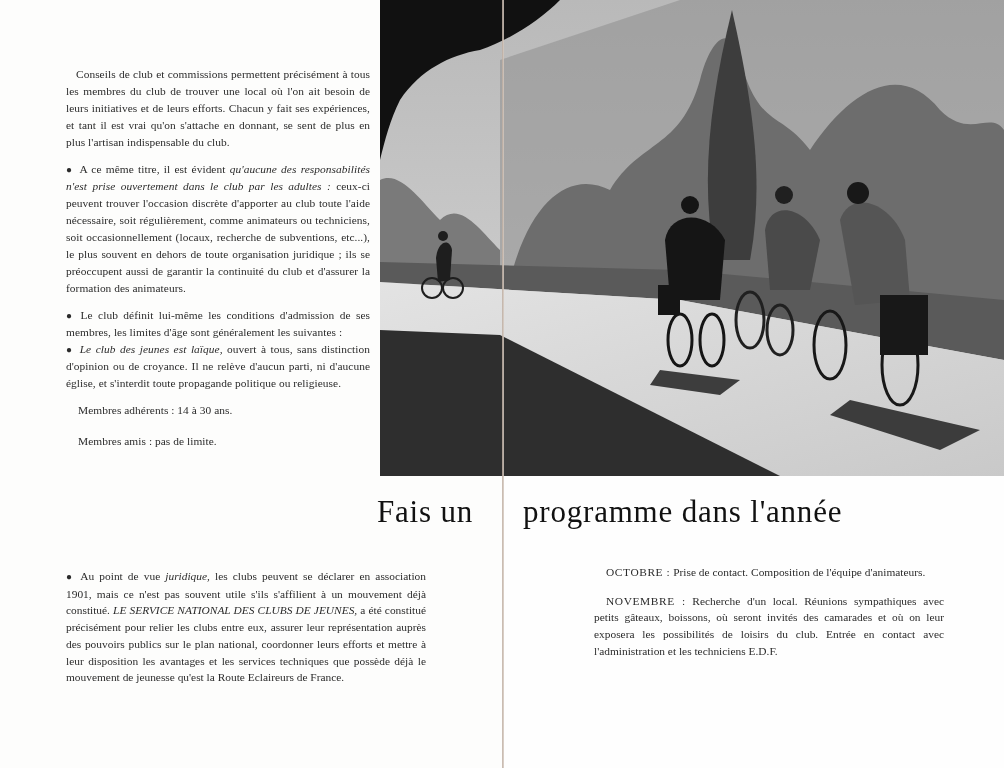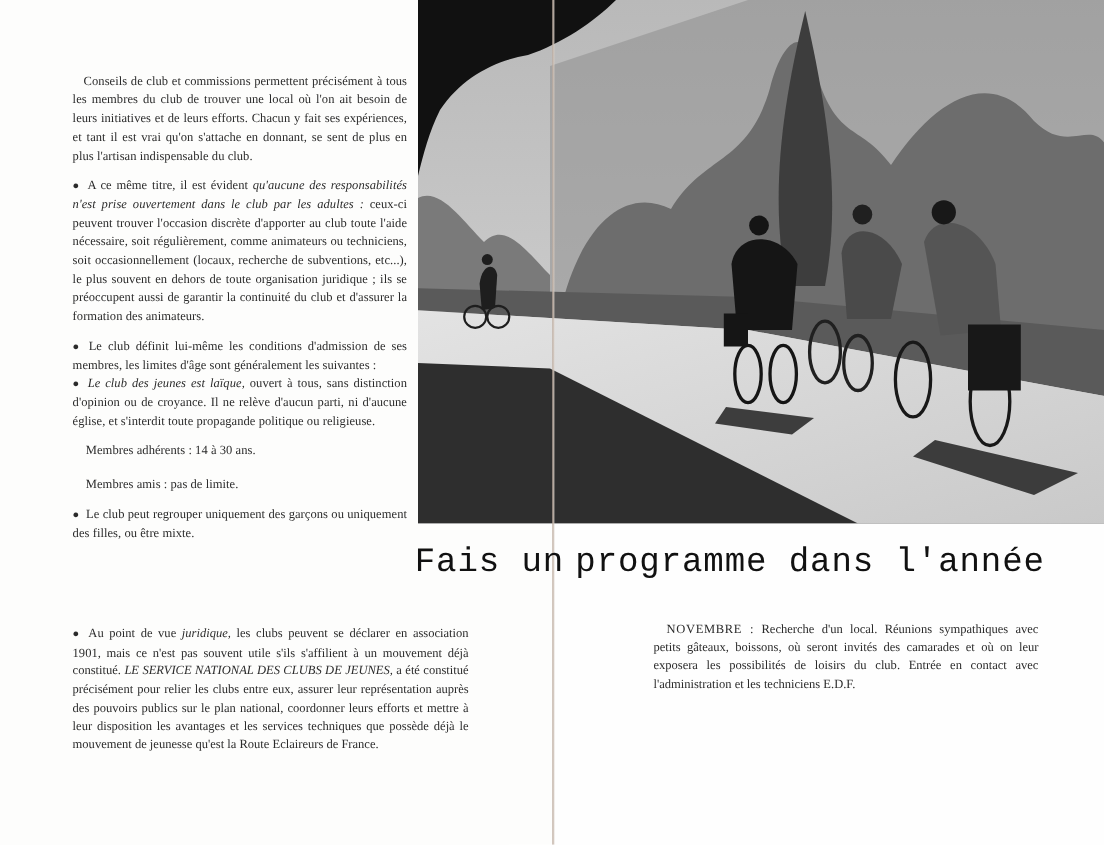--- a/index.html
+++ b/index.html
@@ -37,21 +37,21 @@
     em { font-style: italic; }
 
     .photo {
       position: absolute; left: 380px; top: 0; width: 624px; height: 476px;
       overflow: hidden;
       background: #8d8d8d;
     }
     .photo svg { display: block; }
 
     .title {
-      position: absolute; top: 494px; font-family: Liberation Mono, monospace;
+      position: absolute; top: 494px; font-family: Liberation Serif, serif;
       font-size: 31px; color: #111; letter-spacing: 0.8px; white-space: nowrap;
       font-weight: normal;
     }
     .title-left { left: 377px; }
     .title-right { left: 523px; }
 
     .col-right {
       position: absolute; left: 594px; top: 564px; width: 350px;
       font-size: 11.4px; line-height: 16.7px; text-align: justify;
     }
@@ -136,29 +136,29 @@
   <p class="bullet nogap">
     <span class="dot">●</span><span>Le club définit lui-même les conditions d'admission de ses membres, les limites d'âge sont généralement les suivantes :</span>
   </p>
 
   <p class="bullet">
     <span class="dot">●</span><em>Le club des jeunes est laïque,</em><span> ouvert à tous, sans distinction d'opinion ou de croyance. Il ne relève d'aucun parti, ni d'aucune église, et s'interdit toute propagande politique ou religieuse.</span>
   </p>
   <p class="li-item">Membres adhérents : 14 à 30 ans.</p>
   <p class="li-item gap-after">Membres amis : pas de limite.</p>
 
-  <p class="bullet">
-    <span class="dot">●</span><span>Le club peut regrouper uniquement des garçons ou uniquement des filles, ou être mixte.</span>
-  </p>
 </div>
 
 <div class="last-para">
   <span class="dot" style="font-size:10px;margin-right:6px;">●</span><span>Au point de vue </span><em>juridique,</em><span> les clubs peuvent se déclarer en association 1901, mais ce n'est pas souvent utile s'ils s'affilient à un mouvement déjà constitué. </span><em>LE SERVICE NATIONAL DES CLUBS DE JEUNES,</em><span> a été constitué précisément pour relier les clubs entre eux, assurer leur représentation auprès des pouvoirs publics sur le plan national, coordonner leurs efforts et mettre à leur disposition les avantages et les services techniques que possède déjà le mouvement de jeunesse qu'est la Route Eclaireurs de France.</span>
 </div>
 
 <div class="title title-left">Fais un</div>
 <div class="title title-right">programme dans l'année</div>
 
 <div class="col-right">
   <p>
+    <span class="month">OCTOBRE :</span><span> Prise de contact. Composition de l'équipe d'animateurs.</span>
+  </p>
+  <p>
     <span class="month">NOVEMBRE :</span><span> Recherche d'un local. Réunions sympathiques avec petits gâteaux, boissons, où seront invités des camarades et où on leur exposera les possibilités de loisirs du club. Entrée en contact avec l'administration et les techniciens E.D.F.</span>
   </p>
 </div>
 
 </body></html>

